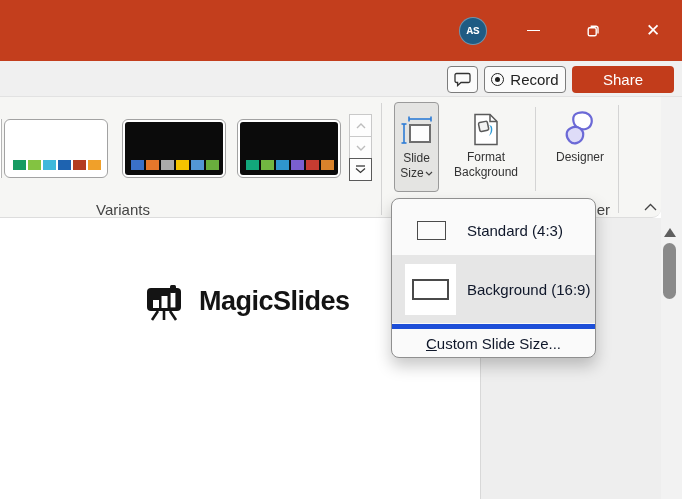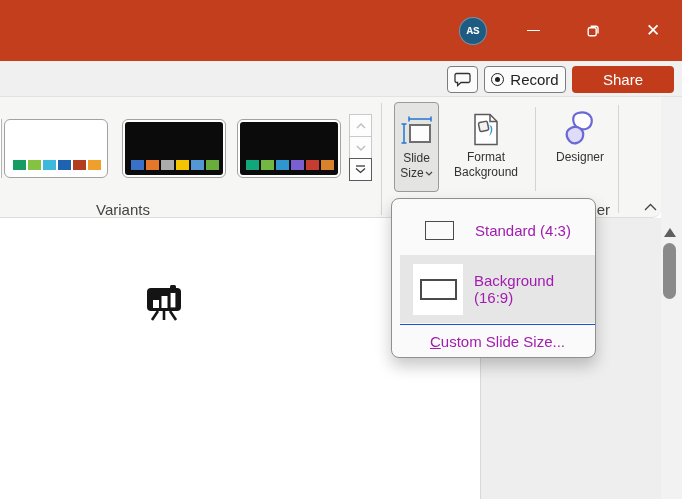--- a/index.html
+++ b/index.html
@@ -85,30 +85,30 @@
 
   .logo { left:145px; top:281px; display:flex; align-items:center; gap:12px; }
   .logo-text { font-size:27px; font-weight:bold; color:#141414; letter-spacing:-0.5px; }
 
   
   .menu {
     left:391px; top:198px; width:205px; height:160px; background:#fafafa;
     border:1px solid #8f8f8f; border-radius:8px;
     box-shadow:0 8px 16px rgba(0,0,0,0.22); z-index:50; overflow:hidden;
   }
-  .menu-row { position:absolute; left:0; right:0; display:flex; align-items:center; font-size:15px; color:#a21caf;margin-left:8px; }
+  .menu-row { position:absolute; left:0; right:0; display:flex; align-items:center; font-size:15px; color:#0f172a; }
   .row-standard { top:8px; height:46px; }
   .row-standard .shape { margin-left:25px; width:29px; height:19px; border:1.5px solid #4a4a4a; background:#fafafa; }
   .row-standard .lbl { margin-left:21px; }
   .row-widescreen { top:56px; height:68px; }
   .row-widescreen .icbox { margin-left:13px; width:51px; height:51px; background:#ffffff;
     display:flex; align-items:center; justify-content:center; }
   .row-widescreen .shape { width:37px; height:21px; border:2px solid #4a4a4a; background:#fff; }
   .row-widescreen .lbl { margin-left:11px; }
-  .row-custom { top:125px; height:34px; border-top:1px solid #1d4ed8; justify-content:center; }
+  .row-custom { top:125px; height:34px; border-top:5px solid #1d4ed8; justify-content:center; }
   .accel { text-decoration:underline; }
 </style>
 </head>
 <body>
 
 <div class="abs titlebar" style="background: rgb(195, 62, 29);">
   <div class="abs avatar" style="background: rgb(30, 91, 131); font-family: Liberation Mono, monospace;">AS</div>
   <div class="abs win-btn btn-min">
     <span class="min-line"></span>
   </div>
@@ -274,20 +274,21 @@
   <svg width="42" height="40" viewBox="0 0 42 40">
     <rect x="2" y="7" width="34" height="23" rx="4" fill="#141414"></rect>
     <rect x="8" y="19" width="6" height="8" fill="#ffffff"></rect>
     <rect x="16.5" y="15" width="6" height="12" fill="#ffffff"></rect>
     <rect x="25" y="11" width="6" height="16" fill="#ffffff" stroke="#141414" stroke-width="1.2"></rect>
     <rect x="25" y="4" width="6" height="8" rx="1.5" fill="#141414"></rect>
     <line x1="13" y1="30" x2="7" y2="39" stroke="#141414" stroke-width="2.6"></line>
     <line x1="25" y1="30" x2="31" y2="39" stroke="#141414" stroke-width="2.6"></line>
     <line x1="19" y1="30" x2="19" y2="39" stroke="#141414" stroke-width="2.6"></line>
   </svg>
+  <span class="logo-text">MagicSlides</span>
 </div>
 
 <div class="abs menu">
   <div class="menu-row row-standard">
     <span class="shape"></span>
     <span class="lbl">Standard (4:3)</span>
   </div>
   <div class="menu-row row-widescreen" style="background: rgb(230, 230, 230);">
     <span class="icbox">
       <span class="shape"></span>

